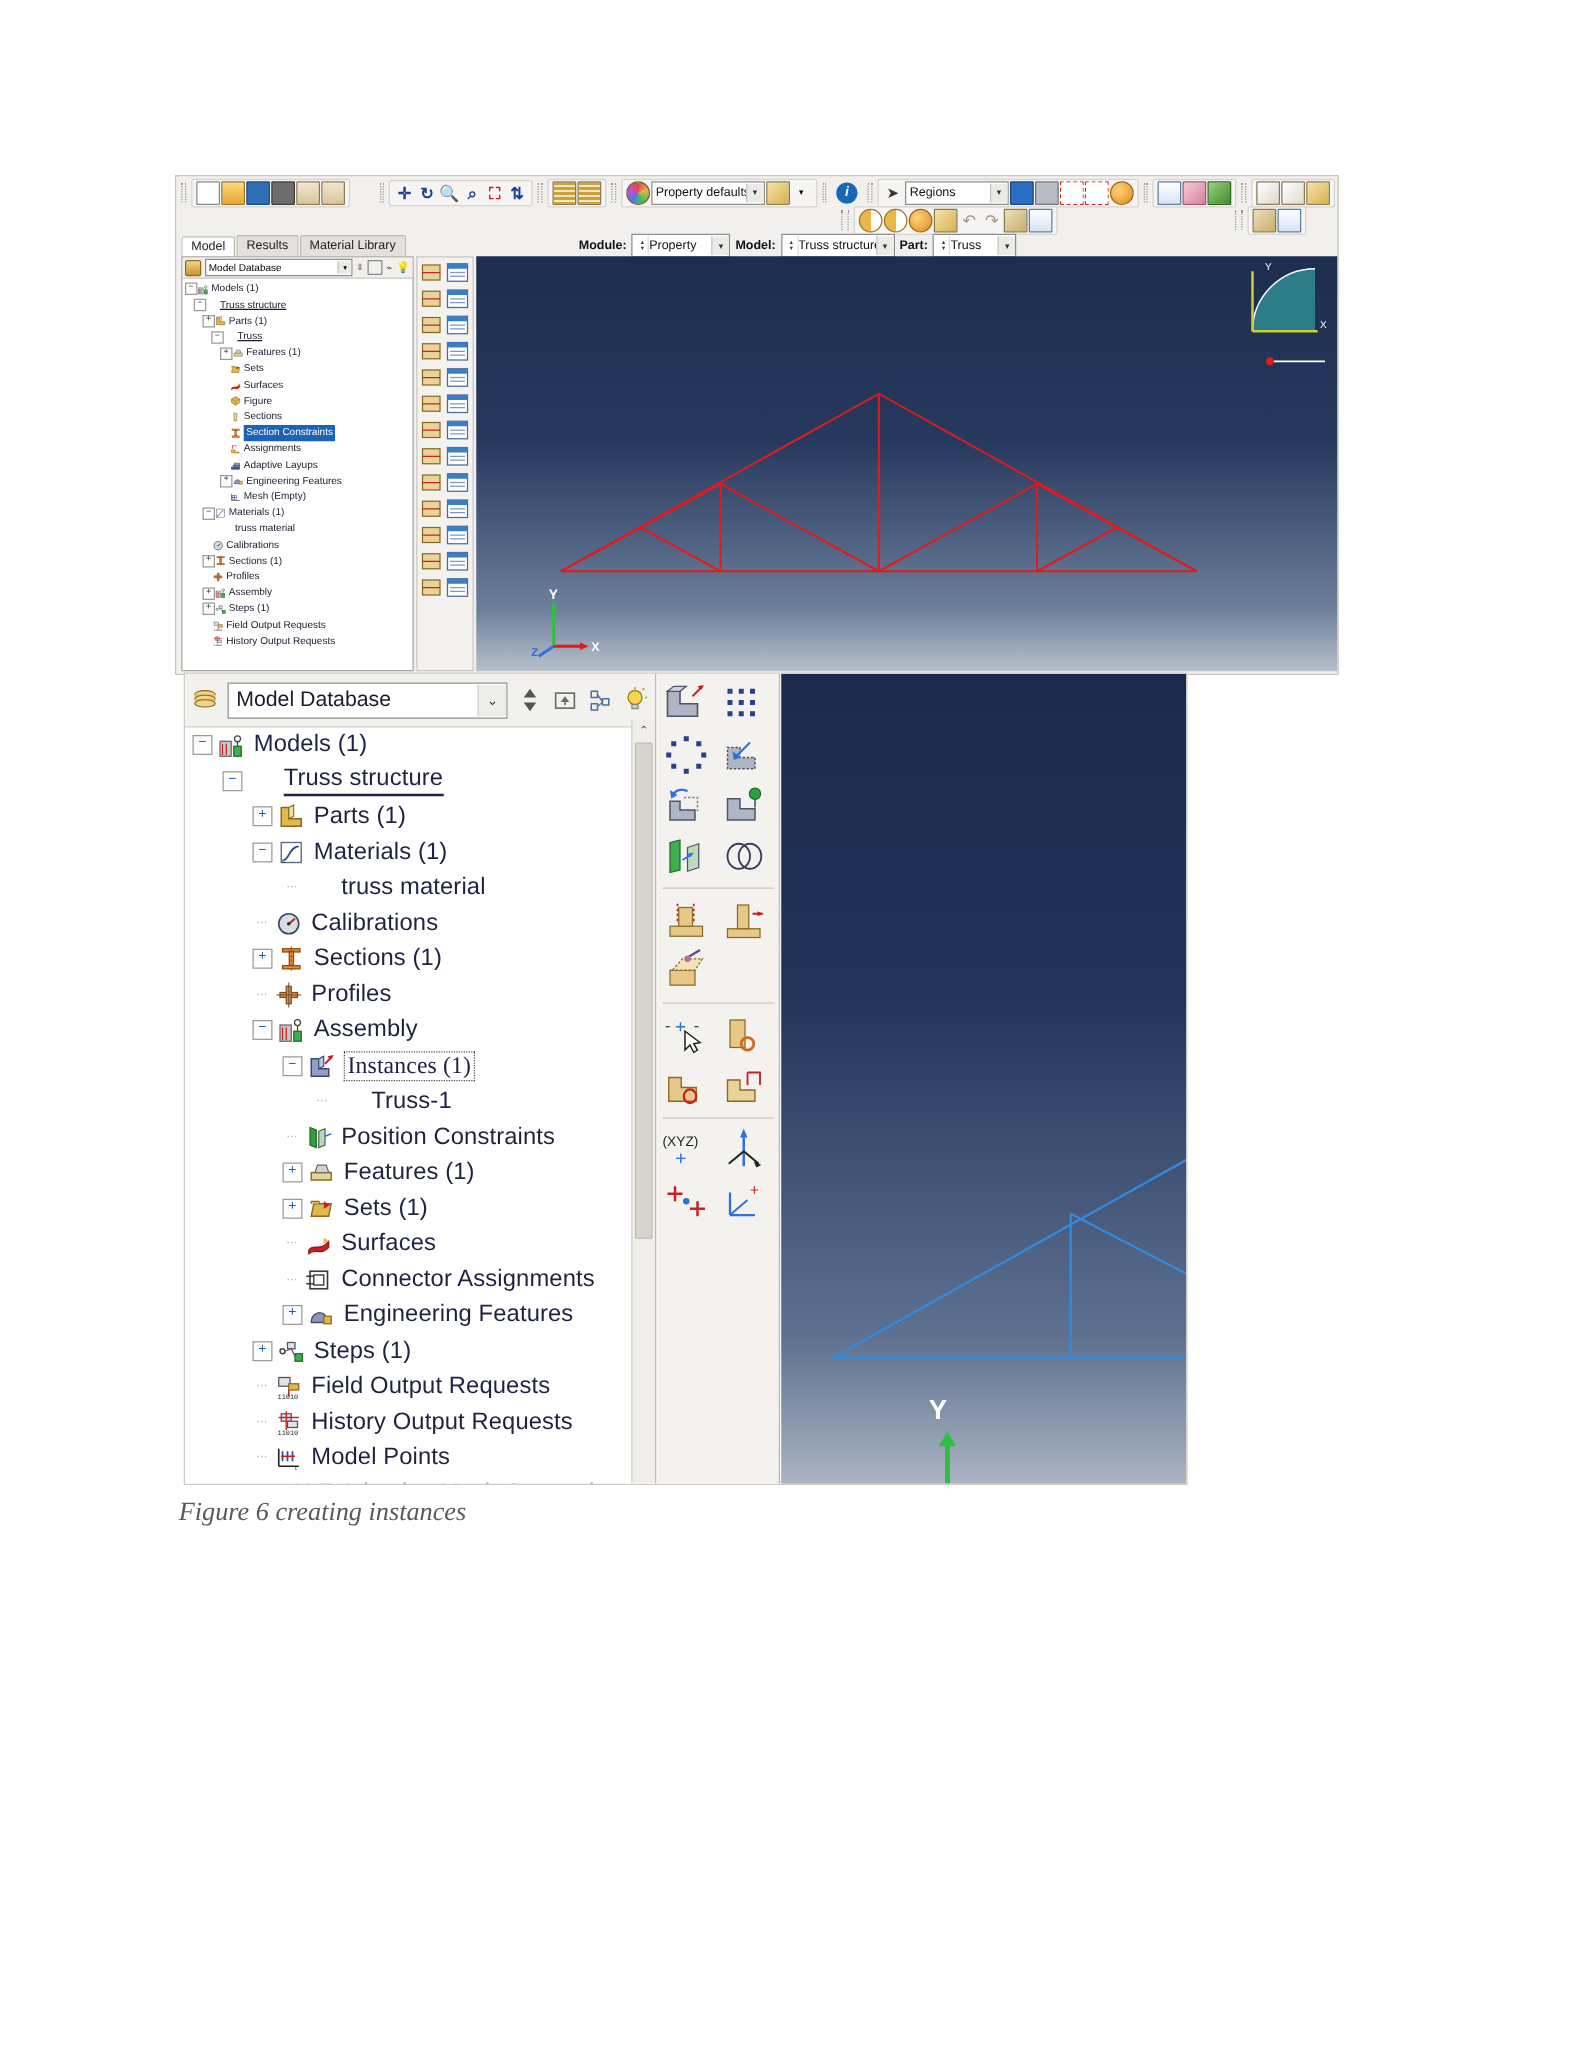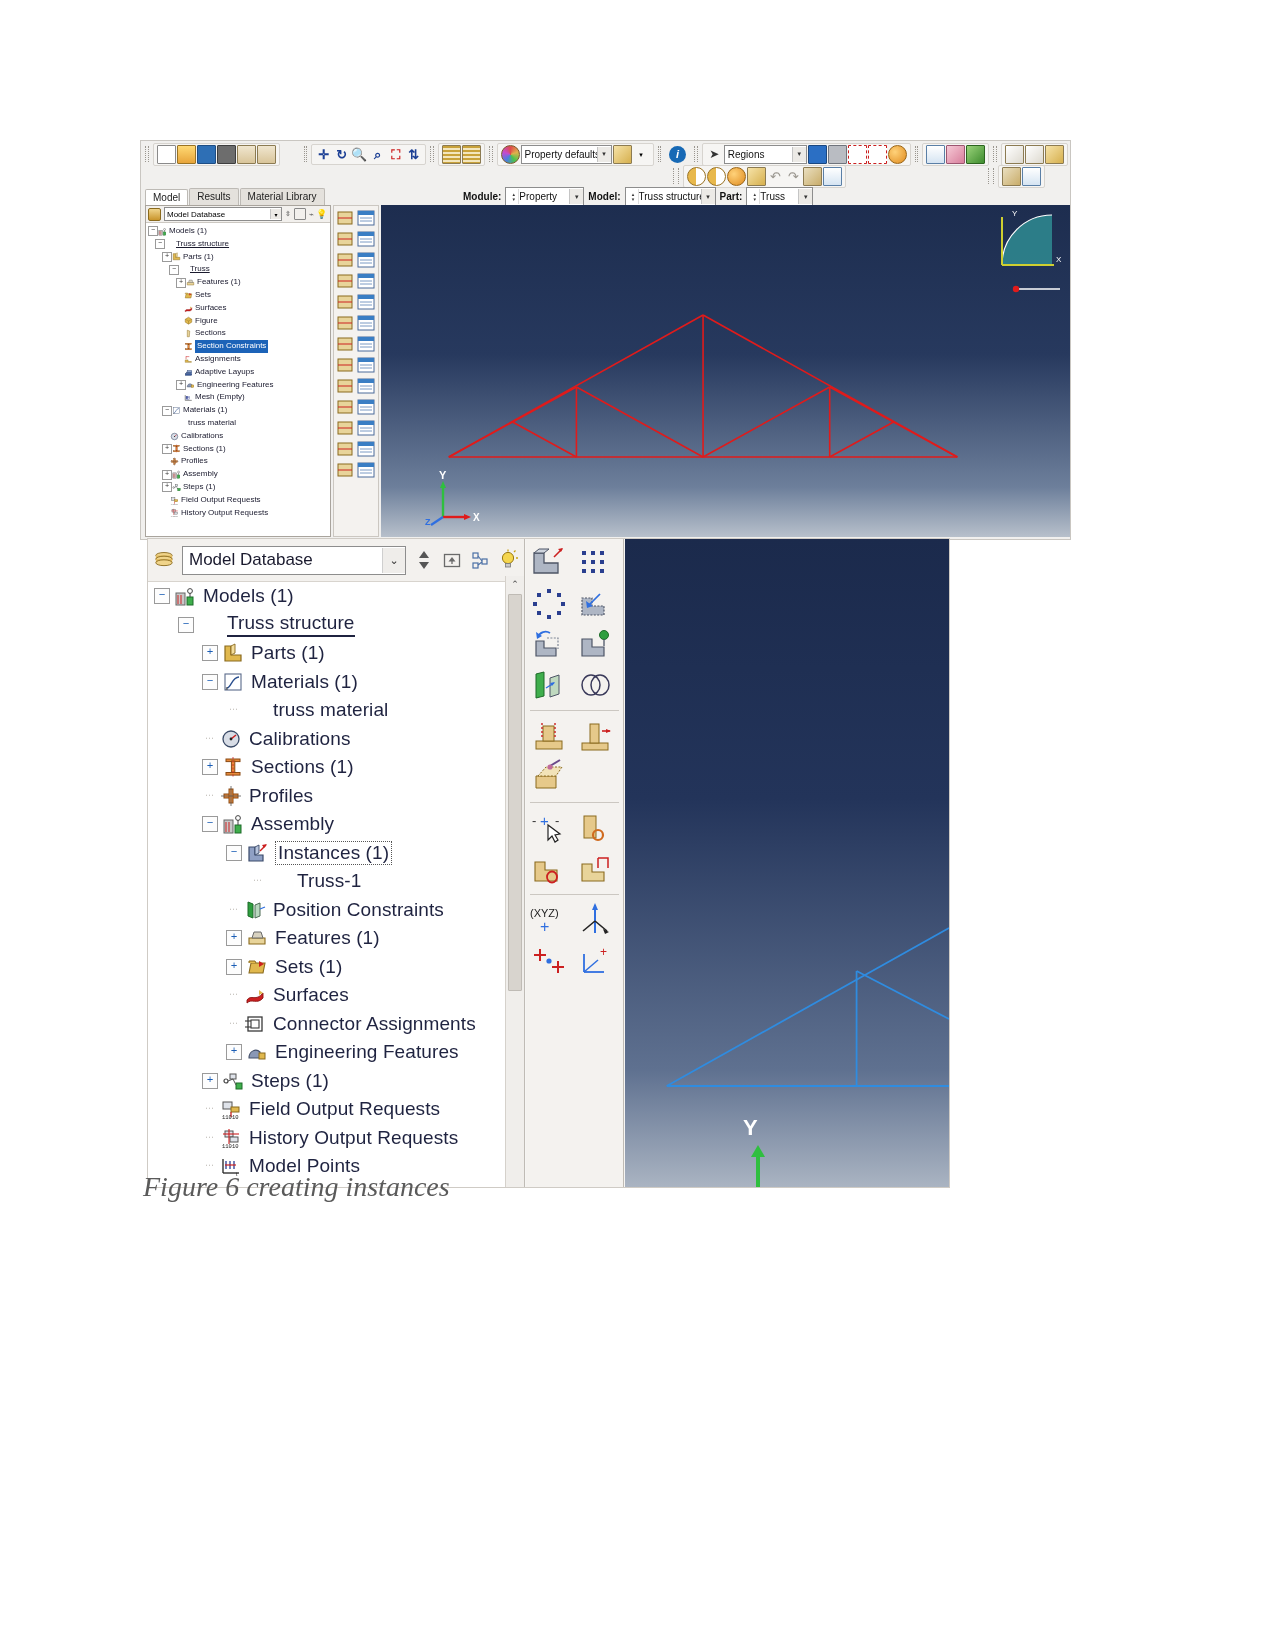--- a/index.html
+++ b/index.html
@@ -137,41 +137,41 @@
   .sb-thumb{position:absolute;left:2px;right:2px;top:18px;height:395px;background:#d8d4ce;border:1px solid #bfbbb5;border-radius:1px;}
 
   .bigtree{padding:6px 0 0 6px;}
   .brow{display:flex;align-items:center;height:28.5px;white-space:nowrap;position:relative;}
   .bw{width:14px;height:14px;flex:0 0 14px;margin-right:4px;font-size:11px;line-height:12px;text-align:center;color:#333;}
   .bw.box{border:1px solid #9a9a9a;background:#fdfdfd;font-family:"Liberation Mono",monospace;color:#1a5db5;}
   .bw.dots{border:none;color:#b5b1ab;font-size:9px;letter-spacing:-1px;}
   .bicon{width:22px;height:22px;flex:0 0 22px;margin-right:7px;}
   .blabel{font-size:19px;color:#1f2340;letter-spacing:0.1px;}
   .blabel.u{border-bottom:2px solid #1f2340;padding-bottom:1px;}
-  .blabel.dashbox{border:1px dotted #555;padding:0 2px;}
+  .blabel.dashbox{border:1px dotted #555;padding:0 2px;font-family:Liberation Serif, serif;}
 
   #big-tools{
     position:absolute;left:378px;top:0;width:98px;height:648px;
     background:#f4f2ef;border-right:1px solid #bfbbb5;box-sizing:border-box;padding:4px 2px;
   }
   .tgrid{display:flex;flex-wrap:wrap;gap:3px 4px;}
   .tgrid .bi{width:42px;height:38px;}
   .tsep{height:1px;background:#cbc7c1;margin:6px 2px;}
 
   #big-view{
     position:absolute;left:477px;top:0;right:0;bottom:0;
     background:linear-gradient(#1b2a4c 0%,#23345a 40%,#5f7190 82%,#aab4c2 100%);
     overflow:hidden;
   }
   .yglyph{position:absolute;color:#fff;font-size:22px;font-weight:bold;font-family:"Liberation Sans",sans-serif;}
 
   
   #caption{
-    position:absolute;left:143px;top:1171px;width:700px;
-    font-family:"Liberation Serif", serif;font-style:italic;font-size:28px;color:#5a5a5a;
+    position:absolute;left:143px;top:1197px;width:700px;
+    font-family:"Liberation Serif", serif;font-style:italic;font-size:21px;color:#5a5a5a;
   }
 
   
   .sv{width:100%;height:100%;display:block;}
 </style>
 </head>
 <body>
 
 <div class="page">
 

